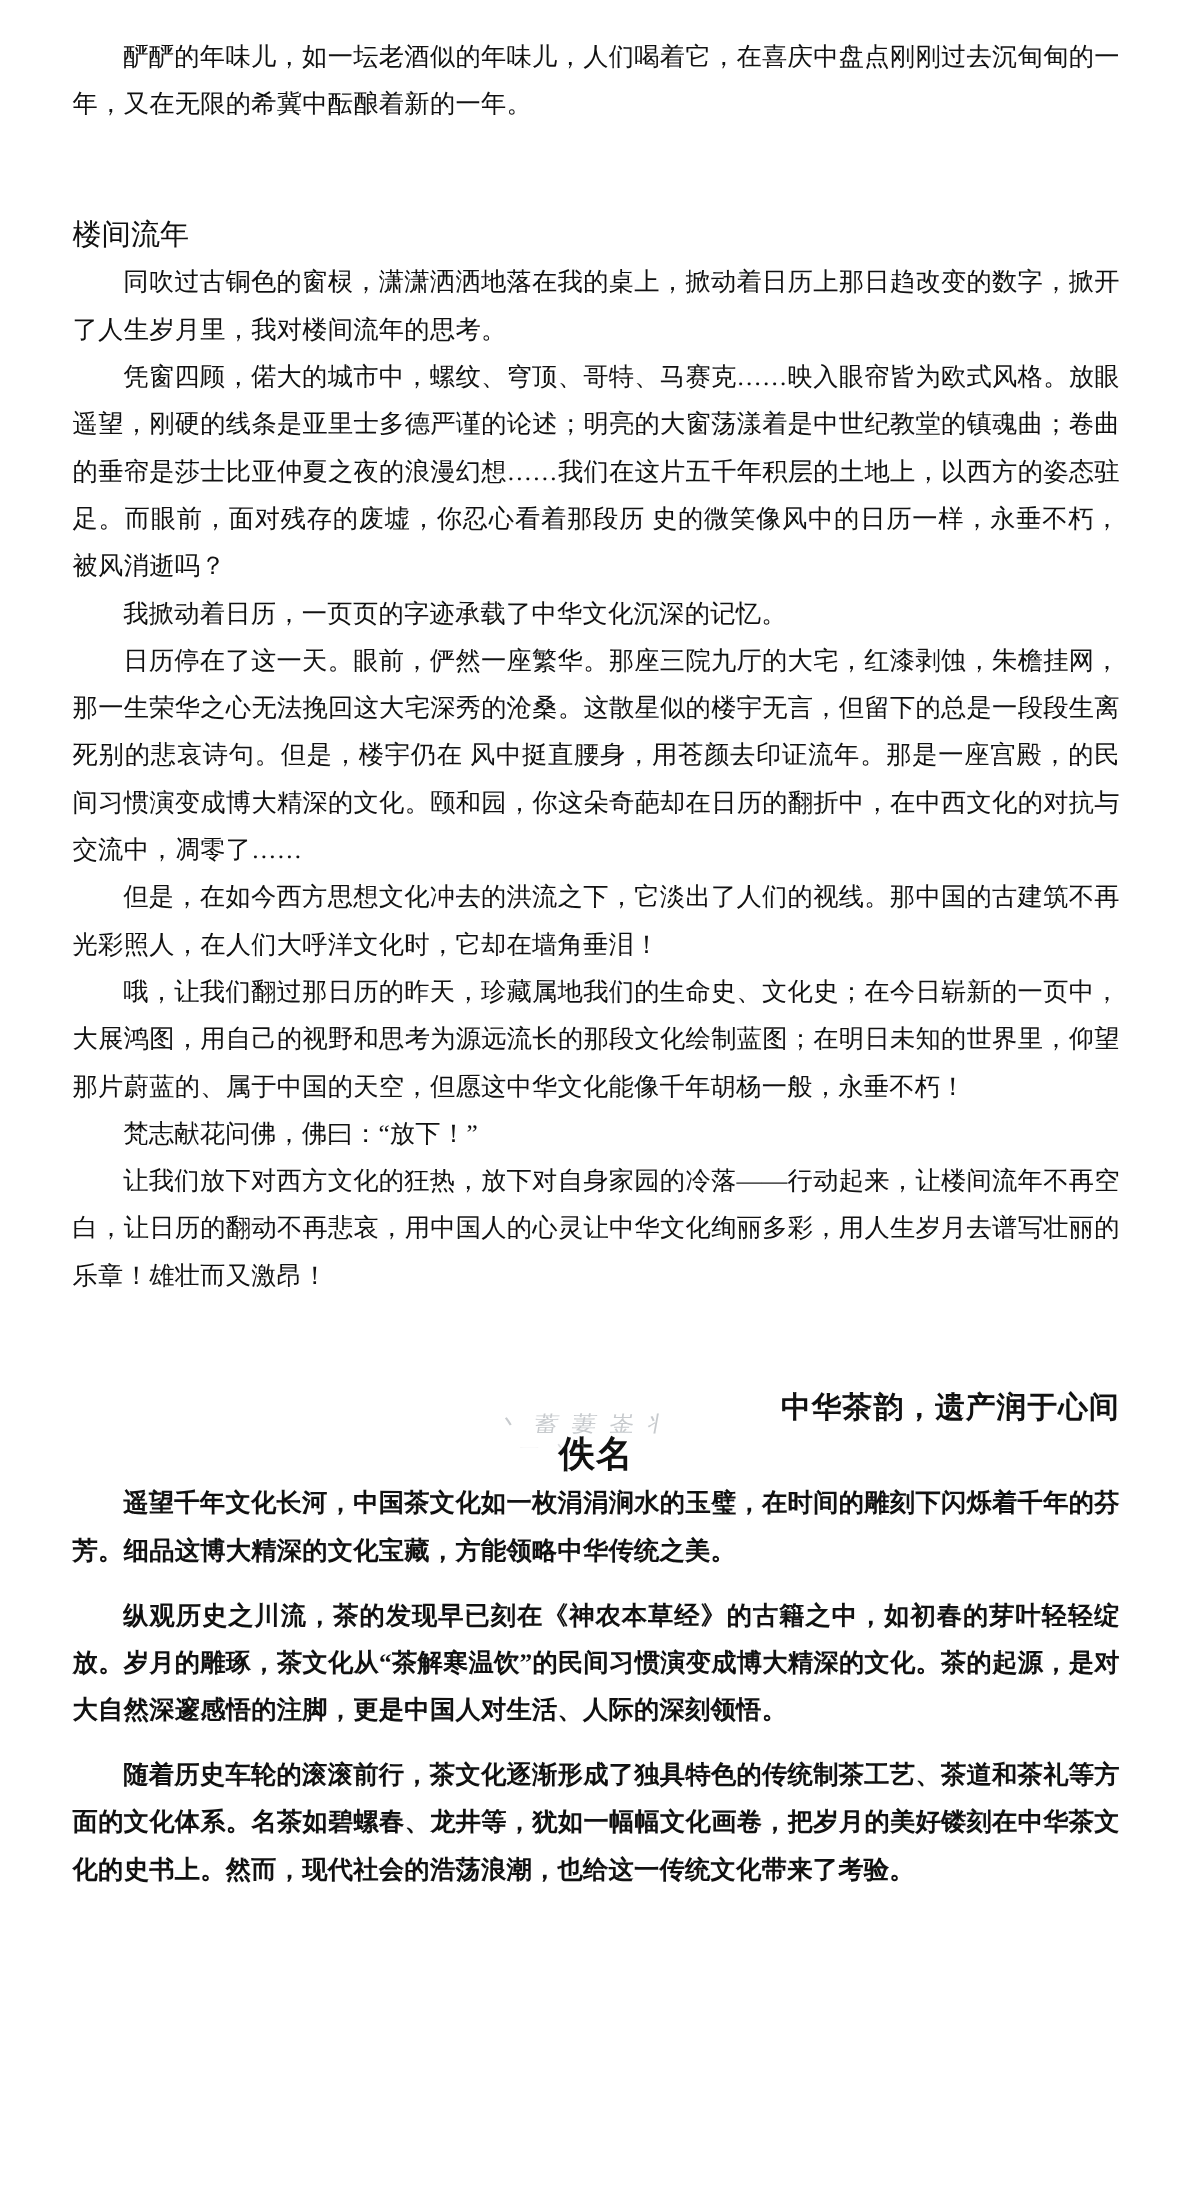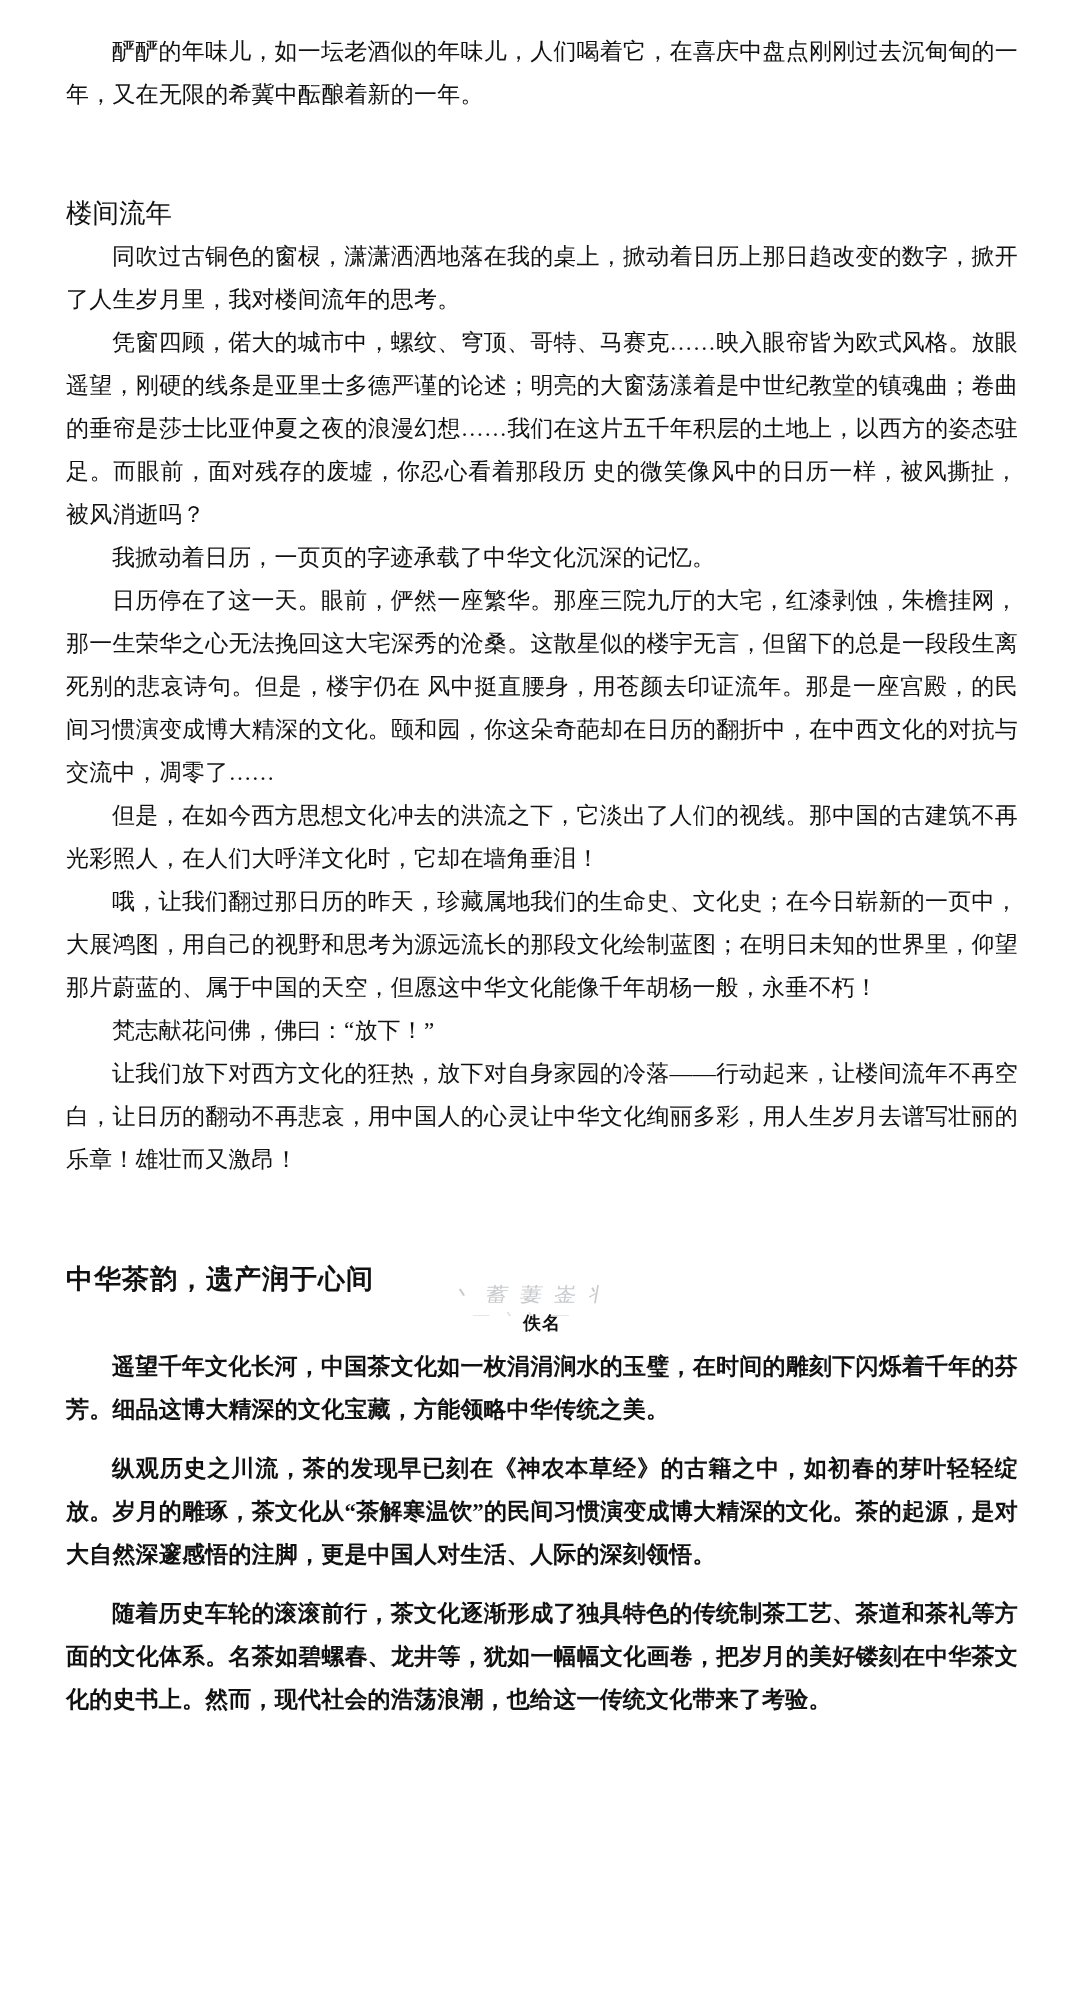--- a/index.html
+++ b/index.html
@@ -32,32 +32,32 @@
   .spacer-lg { height: 76px; }
   .spacer-sm { height: 16px; }
   .centered {
     text-align: left;
     text-indent: 0;
     font-size: 26.5px;
     line-height: 43px;
     margin: 0;
   }
   .section-title {
-    text-align: left;
+    text-align: right;
     text-indent: 0;
     font-size: 27px;
     font-weight: bold;
     line-height: 44px;
     margin: 0;
     letter-spacing: 1px;
   }
   .author {
     text-align: center;
     text-indent: 0;
-    font-size: 18px;
+    font-size: 33px;
     font-weight: bold;
     line-height: 44px;
     margin: 0;
     letter-spacing: 1px;
   }
   .bold-para {
     font-weight: bold;
   }
   .smudge {
     position: absolute;
@@ -90,21 +90,21 @@
 
 <div class="page">
 
   <p class="para">酽酽的年味儿，如一坛老酒似的年味儿，人们喝着它，在喜庆中盘点刚刚过去沉甸甸的一年，又在无限的希冀中酝酿着新的一年。</p>
 
   <div class="spacer-lg"></div>
 
   <p class="centered">楼间流年</p>
 
   <p class="para">同吹过古铜色的窗棂，潇潇洒洒地落在我的桌上，掀动着日历上那日趋改变的数字，掀开了人生岁月里，我对楼间流年的思考。</p>
-  <p class="para">凭窗四顾，偌大的城市中，螺纹、穹顶、哥特、马赛克……映入眼帘皆为欧式风格。放眼遥望，刚硬的线条是亚里士多德严谨的论述；明亮的大窗荡漾着是中世纪教堂的镇魂曲；卷曲的垂帘是莎士比亚仲夏之夜的浪漫幻想……我们在这片五千年积层的土地上，以西方的姿态驻足。而眼前，面对残存的废墟，你忍心看着那段历 史的微笑像风中的日历一样，被风撕扯，被风消逝吗？</p>
+  <p class="para">凭窗四顾，偌大的城市中，螺纹、穹顶、哥特、马赛克……映入眼帘皆为欧式风格。放眼遥望，刚硬的线条是亚里士多德严谨的论述；明亮的大窗荡漾着是中世纪教堂的镇魂曲；卷曲的垂帘是莎士比亚仲夏之夜的浪漫幻想……我们在这片五千年积层的土地上，以西方的姿态驻足。而眼前，面对残存的废墟，你忍心看着那段历 史的微笑像风中的日历一样，永垂不朽，被风消逝吗？</p>
   <p class="para">我掀动着日历，一页页的字迹承载了中华文化沉深的记忆。</p>
   <p class="para">日历停在了这一天。眼前，俨然一座繁华。那座三院九厅的大宅，红漆剥蚀，朱檐挂网，那一生荣华之心无法挽回这大宅深秀的沧桑。这散星似的楼宇无言，但留下的总是一段段生离死别的悲哀诗句。但是，楼宇仍在 风中挺直腰身，用苍颜去印证流年。那是一座宫殿，的民间习惯演变成博大精深的文化。颐和园，你这朵奇葩却在日历的翻折中，在中西文化的对抗与交流中，凋零了……</p>
   <p class="para">但是，在如今西方思想文化冲去的洪流之下，它淡出了人们的视线。那中国的古建筑不再光彩照人，在人们大呼洋文化时，它却在墙角垂泪！</p>
   <p class="para">哦，让我们翻过那日历的昨天，珍藏属地我们的生命史、文化史；在今日崭新的一页中，大展鸿图，用自己的视野和思考为源远流长的那段文化绘制蓝图；在明日未知的世界里，仰望那片蔚蓝的、属于中国的天空，但愿这中华文化能像千年胡杨一般，永垂不朽！</p>
   <p class="para">梵志献花问佛，佛曰：“放下！”</p>
   <p class="para">让我们放下对西方文化的狂热，放下对自身家园的冷落——行动起来，让楼间流年不再空白，让日历的翻动不再悲哀，用中国人的心灵让中华文化绚丽多彩，用人生岁月去谱写壮丽的乐章！雄壮而又激昂！</p>
 
   <div class="spacer-lg"></div>
 
   <p class="section-title">中华茶韵，遗产润于心间</p>

